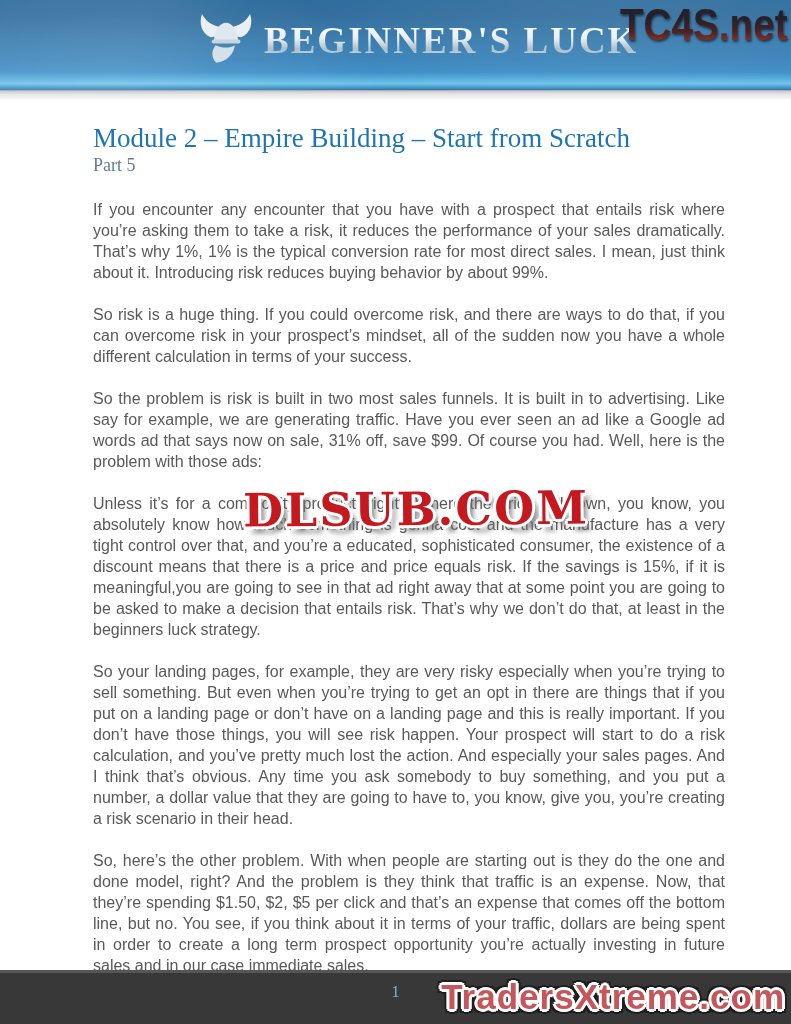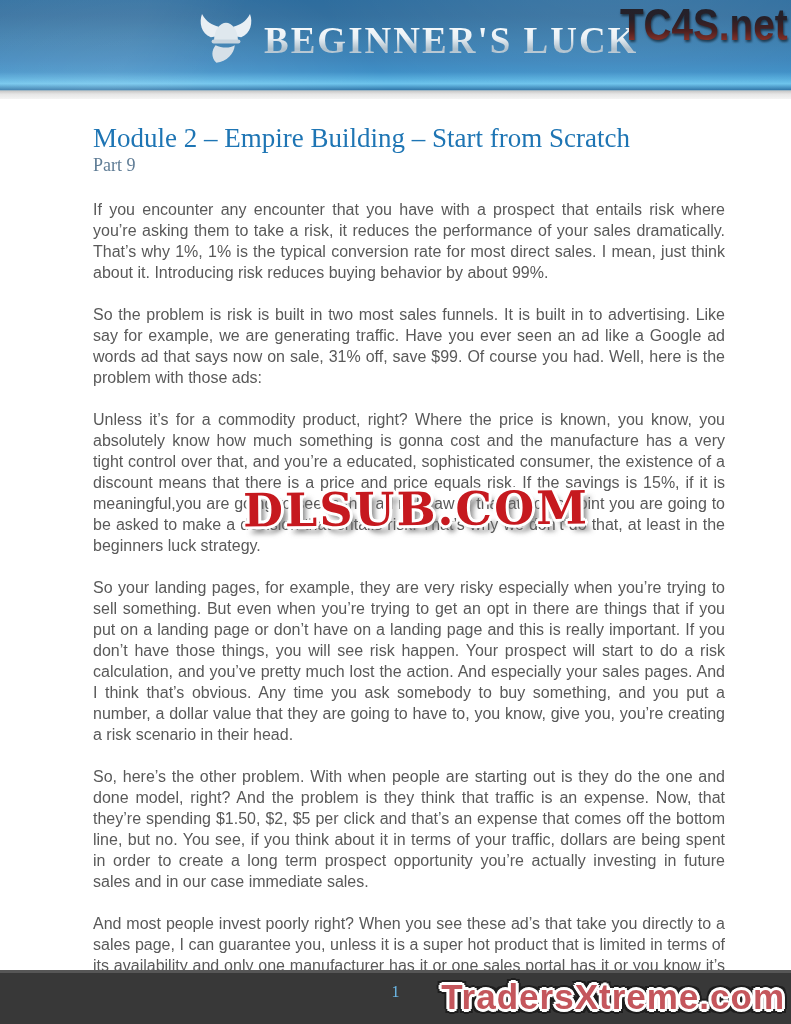--- a/index.html
+++ b/index.html
@@ -166,22 +166,23 @@
       </span>
       <span class="logo-text">BEGINNER'S LUCK</span>
     </div>
     <div class="tc4s">TC4S.net</div>
   </header>
 
   <div class="separator"></div>
 
   <main class="content">
     <h1 class="doc-title">Module 2 – Empire Building – Start from Scratch</h1>
-    <h2 class="doc-subtitle">Part 9</h2>
+    <h2 class="doc-subtitle">Part 5</h2>
     <p>If you encounter any encounter that you have with a prospect that entails risk where you’re asking them to take a risk, it reduces the performance of your sales dramatically. That’s why 1%, 1% is the typical conversion rate for most direct sales. I mean, just think about it. Introducing risk reduces buying behavior by about 99%.</p>
+    <p>So risk is a huge thing. If you could overcome risk, and there are ways to do that, if you can overcome risk in your prospect’s mindset, all of the sudden now you have a whole different calculation in terms of your success.</p>
     <p>So the problem is risk is built in two most sales funnels. It is built in to advertising. Like say for example, we are generating traffic. Have you ever seen an ad like a Google ad words ad that says now on sale, 31% off, save $99. Of course you had. Well, here is the problem with those ads:</p>
     <p>Unless it’s for a commodity product, right? Where the price is known, you know, you absolutely know how much something is gonna cost and the manufacture has a very tight control over that, and you’re a educated, sophisticated consumer, the existence of a discount means that there is a price and price equals risk. If the savings is 15%, if it is meaningful,you are going to see in that ad right away that at some point you are going to be asked to make a decision that entails risk. That’s why we don’t do that, at least in the beginners luck strategy.</p>
     <p>So your landing pages, for example, they are very risky especially when you’re trying to sell something. But even when you’re trying to get an opt in there are things that if you put on a landing page or don’t have on a landing page and this is really important. If you don’t have those things, you will see risk happen. Your prospect will start to do a risk calculation, and you’ve pretty much lost the action. And especially your sales pages. And I think that’s obvious. Any time you ask somebody to buy something, and you put a number, a dollar value that they are going to have to, you know, give you, you’re creating a risk scenario in their head.</p>
     <p>So, here’s the other problem. With when people are starting out is they do the one and done model, right? And the problem is they think that traffic is an expense. Now, that they’re spending $1.50, $2, $5 per click and that’s an expense that comes off the bottom line, but no. You see, if you think about it in terms of your traffic, dollars are being spent in order to create a long term prospect opportunity you’re actually investing in future sales and in our case immediate sales.</p>
     <p>And most people invest poorly right? When you see these ad’s that take you directly to a sales page, I can guarantee you, unless it is a super hot product that is limited in terms of its availability and only one manufacturer has it or one sales portal has it or you know it’s one of those hey, we have freezes on stock, I guarantee you that most people are making a poor choice by sending traffic directly to a sales page. And if you’re doing that now, it doesn’t matter what you’re selling, I’d stop.</p>
   </main>
 
   <div class="dlsub">DLSUB.COM</div>
 
   <footer class="footer">

